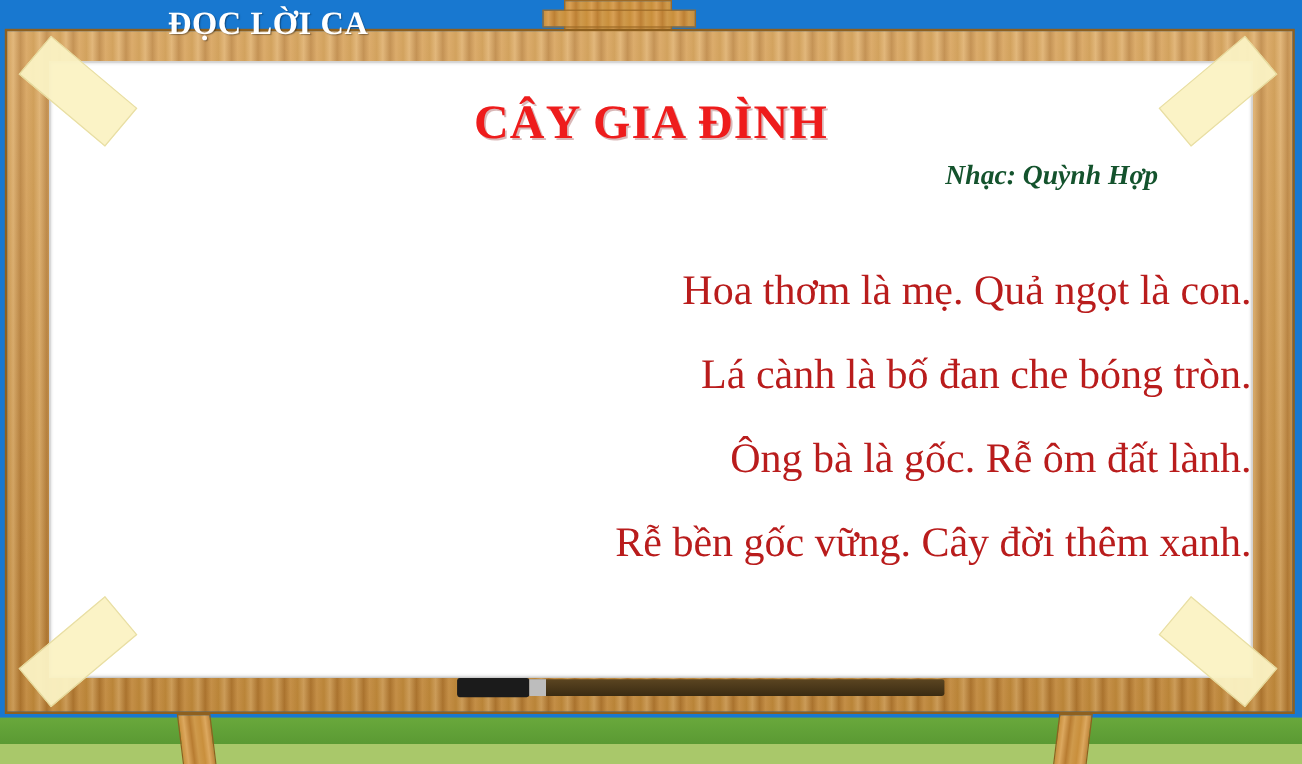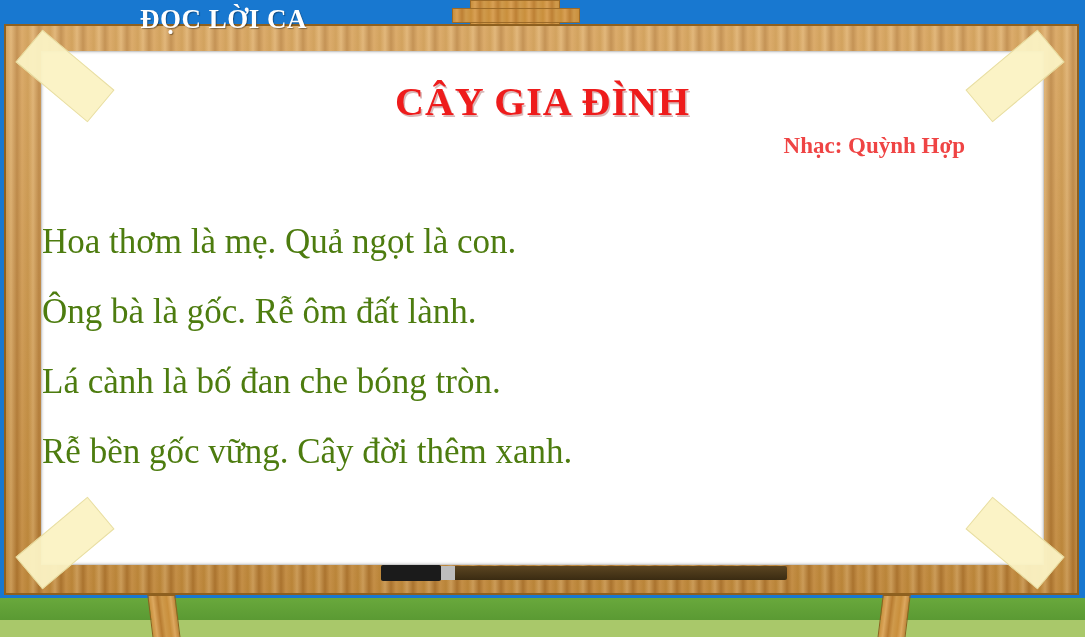--- a/index.html
+++ b/index.html
@@ -152,34 +152,35 @@
     font-size: 40px;
     letter-spacing: 1px;
     text-shadow: 1.5px 1.5px 0 rgba(120,0,0,0.28);
   }
 
   .credits {
     position: absolute;
     right: 78px;
     top: 78px;
     text-align: right;
-    color: #ef4444;
-    font-family: "Liberation Serif", serif;
+    color: #14532d;
+    font-family: "Liberation Serif", serif;
+    font-style: italic;
     font-weight: bold;
     font-size: 23px;
     line-height: 1.35;
   }
 
   .lyrics {
     position: absolute;
     left: 0;
     right: 0;
     top: 172px;
-    text-align: left;
-    color: #4d7c0f;
+    text-align: right;
+    color: #b91c1c;
     font-family: "Liberation Serif", serif;
     font-size: 35px;
     line-height: 1.0;
   }
   .lyric-line {
     margin: 0 0 35px 0;
   }
 
   
   .pen {
@@ -249,22 +250,22 @@
   <div class="whiteboard">
 
     <div class="song-title">CÂY GIA ĐÌNH</div>
 
     <div class="credits">
       <div>Nhạc: Quỳnh Hợp</div>
     </div>
 
     <div class="lyrics">
       <p class="lyric-line">Hoa thơm là mẹ. Quả ngọt là con.</p>
+      <p class="lyric-line">Lá cành là bố đan che bóng tròn.</p>
       <p class="lyric-line">Ông bà là gốc. Rễ ôm đất lành.</p>
-      <p class="lyric-line">Lá cành là bố đan che bóng tròn.</p>
       <p class="lyric-line">Rễ bền gốc vững. Cây đời thêm xanh.</p>
     </div>
   </div>
 
   <div class="tape tape-tl"></div>
   <div class="tape tape-tr"></div>
   <div class="tape tape-bl"></div>
   <div class="tape tape-br"></div>
 
   <div class="pen"></div>

